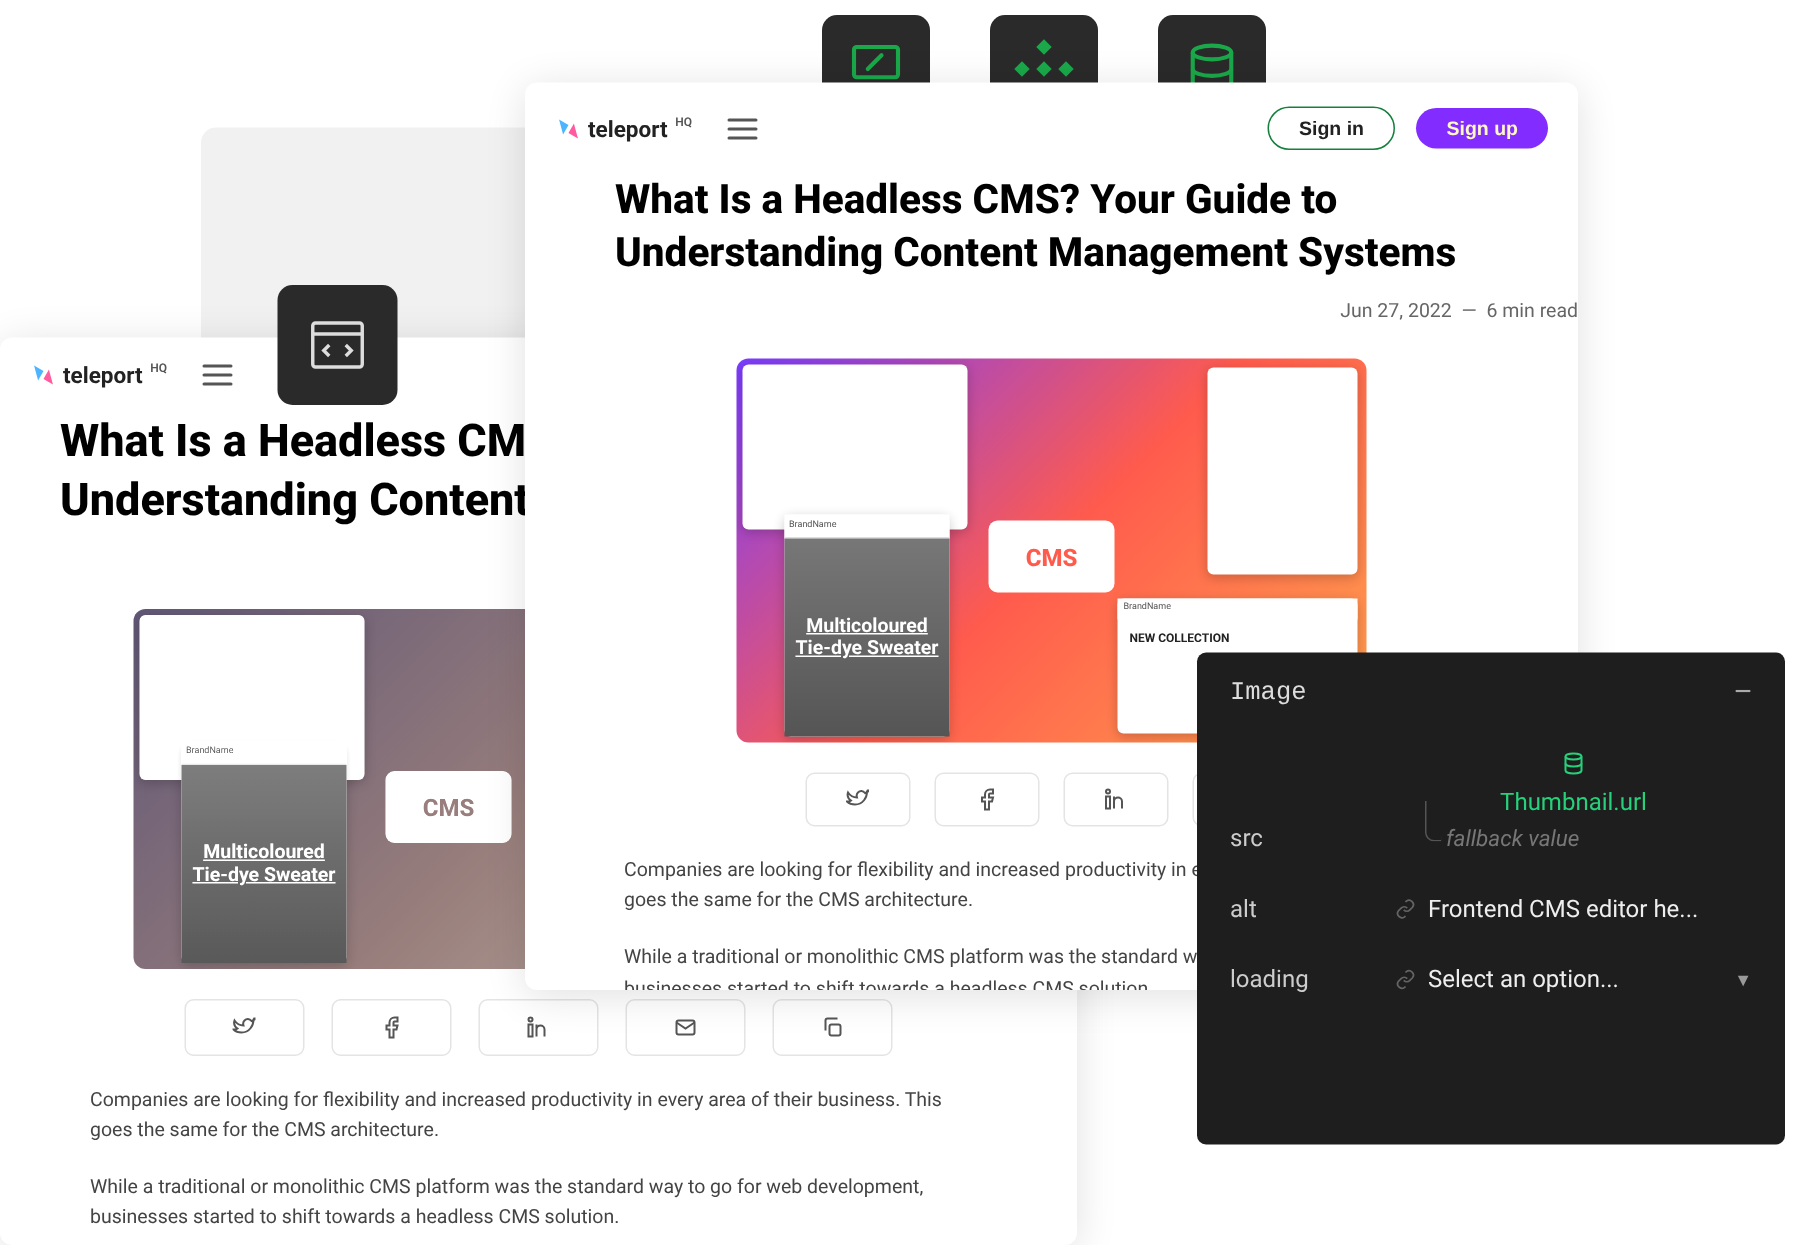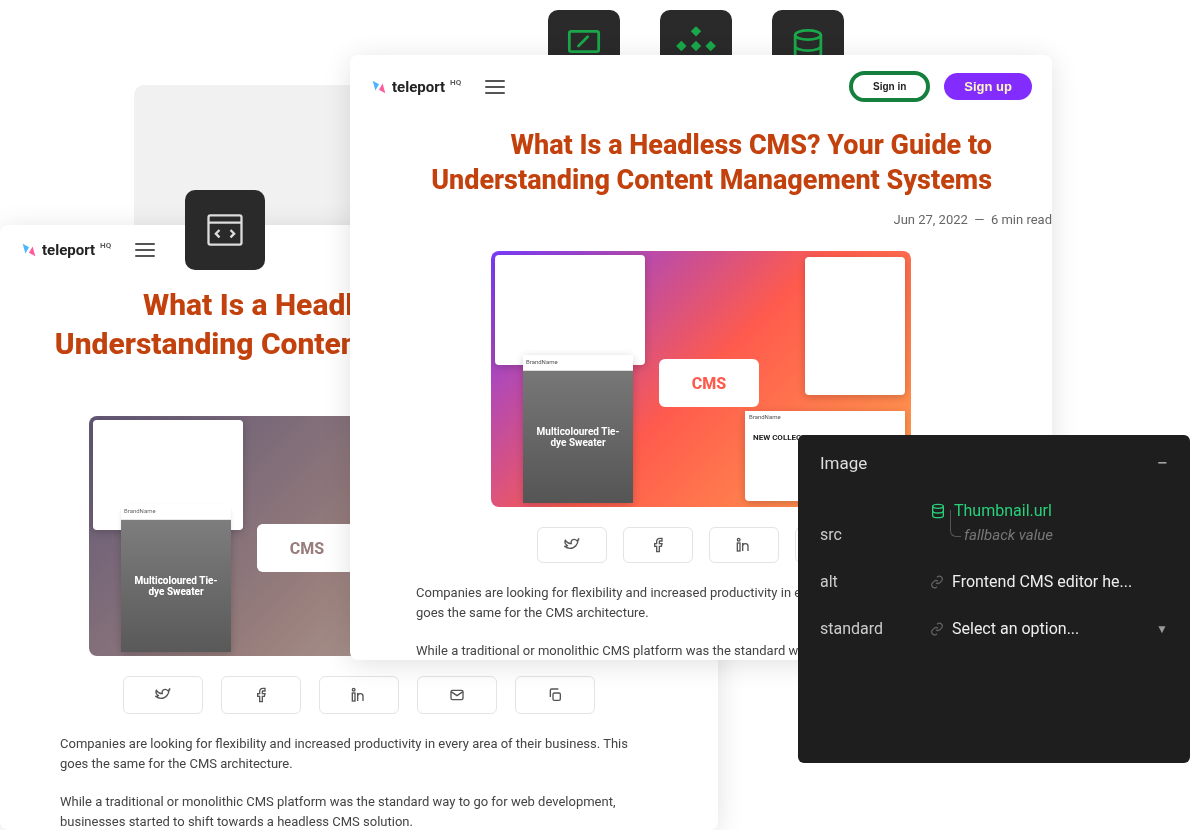--- a/index.html
+++ b/index.html
@@ -98,45 +98,44 @@
   .logo sup { font-size: 8px; font-weight: 600; color: #555; margin-left: 1px; }
   .menu-icon {
     width: 20px; height: 14px;
     display: flex; flex-direction: column; justify-content: space-between;
     margin-left: 10px;
   }
   .menu-icon span { height: 2px; background: #555; border-radius: 1px; }
   .nav-spacer { flex: 1; }
   .signin-btn {
     padding: 6px 20px;
-    border: 4px solid #15803d;
+    border: 1px solid #15803d;
     border-radius: 20px;
-    font-size: 10px;
+    font-size: 13px;
     font-weight: 600;
     background: #fff;
     color: #222;
   }
   .signup-btn {
     padding: 6px 20px;
     border-radius: 20px;
     font-size: 13px;
     font-weight: 600;
     background: #822cff;
     color: #fef9c3;
     border: none;
   }
 
   .article-title {
     font-size: 27px;
     font-weight: 800;
-    text-align: right;
-    color: #c2410c;
+    text-align: left;
+    color: #000000;
     padding: 0 60px;
     line-height: 1.3;
-    margin-top: 10px;
   }
   .article-meta {
     text-align: right;
     margin-top: 14px;
     color: #666;
     font-size: 13px;
   }
 
   .hero {
     margin: 24px auto 0;
@@ -144,40 +143,40 @@
     height: 256px;
     border-radius: 8px;
     overflow: hidden;
     position: relative;
     background: linear-gradient(135deg, #7a3cff, #ff5b4d, #ffa24d);
   }
   .hero-inner { position: absolute; inset: 0; }
   .hex {
     position: absolute;
     top: 108px; left: 168px;
-    width: 100px; height: 48px;
+    width: 84px; height: 48px;
     background: #fff;
     color: #ff5b4d;
     font-weight: 800;
     font-size: 16px;
     display: flex; align-items: center; justify-content: center;
     border-radius: 6px;
   }
   .hero .tile {
     position: absolute;
     background: #fff;
     border-radius: 4px;
     box-shadow: 0 2px 8px rgba(0,0,0,0.2);
   }
   .tile-tl { top: 4px; left: 4px; width: 150px; height: 110px; background: linear-gradient(90deg,#4db5ff,#6de0ff); }
   .tile-tr { top: 6px; right: 6px; width: 100px; height: 138px; background: #7a3cff; display:flex; align-items:center; justify-content:center; }
   .tile-tr-text { color:#fff; font-size:8px; text-align:center; font-weight:700; line-height:1.4;}
   .tile-bl { bottom: 4px; left: 32px; width: 110px; height: 148px; background:#eee; }
   .tile-bl-head { height:16px; background:#fff; border-bottom:1px solid #ddd; font-size:6px; padding:3px; color:#555;}
-  .tile-bl-body { font-size:10px; color:#fff; background: linear-gradient(#777,#555); height:calc(100% - 16px); display:flex; align-items:center; justify-content:center; text-align:center; padding:6px; font-weight:700;}
+  .tile-bl-body { font-size:13px; color:#fff; background: linear-gradient(#777,#555); height:calc(100% - 16px); display:flex; align-items:center; justify-content:center; text-align:center; padding:6px; font-weight:700;text-decoration:underline;}
   .tile-br { bottom: 6px; right: 6px; width: 160px; height: 90px; background:#e6ff4d; }
   .tile-br-head { height:14px; background:#fff; font-size:6px; padding:2px 4px; color:#555;}
   .tile-br-body { font-size:8px; color:#222; padding:8px; font-weight:700;}
   .tile-label { position:absolute; top:50px; left:8px; color:#fff; font-size:10px; font-weight:800;}
 
   .share-row {
     display: flex;
     justify-content: center;
     gap: 16px;
     margin-top: 20px;
@@ -216,30 +215,31 @@
     padding: 18px 22px;
     color: #ddd;
     font-size: 17px;
     z-index: 6;
   }
   .props-header {
     display: flex;
     justify-content: space-between;
     align-items: flex-start;
     margin-bottom: 20px;
+    font-family: Liberation Mono, monospace;
   }
   .props-header span:last-child { font-size: 20px; color: #aaa; line-height:1; }
   .prop-row {
     display: flex;
     align-items: flex-end;
     margin-top: 28px;
   }
   .prop-label { width: 110px; color: #ccc; font-size: 16px; }
   .prop-value { flex: 1; display: flex; align-items: center; gap: 8px; color: #eee; font-size: 16px; }
-  .prop-value.green { color: #27d07a; }
+  .prop-value.green { color: #27d07a; flex-direction: column; }
   .fallback {
     margin-left: 34px;
     margin-top: 6px;
     color: #777;
     font-style: italic;
     font-size: 15px;
     position: relative;
   }
   .fallback::before {
     content:"";
@@ -480,21 +480,21 @@
     <div class="prop-label">alt</div>
     <div class="prop-value">
       <svg class="link-icon" viewBox="0 0 24 24" fill="none" stroke="#aaa" stroke-width="2">
           <path d="M10 13a5 5 0 007 0l3-3a5 5 0 00-7-7l-1 1M14 11a5 5 0 00-7 0l-3 3a5 5 0 007 7l1-1"></path>
         </svg>
       <span>Frontend CMS editor he...</span>
     </div>
   </div>
 
   <div class="prop-row">
-    <div class="prop-label">standard</div>
+    <div class="prop-label">loading</div>
     <div class="prop-value">
       <svg class="link-icon" viewBox="0 0 24 24" fill="none" stroke="#aaa" stroke-width="2">
           <path d="M10 13a5 5 0 007 0l3-3a5 5 0 00-7-7l-1 1M14 11a5 5 0 00-7 0l-3 3a5 5 0 007 7l1-1"></path>
         </svg>
       <span>Select an option...</span>
       <span class="caret">▼</span>
     </div>
   </div>
 </div>
 

